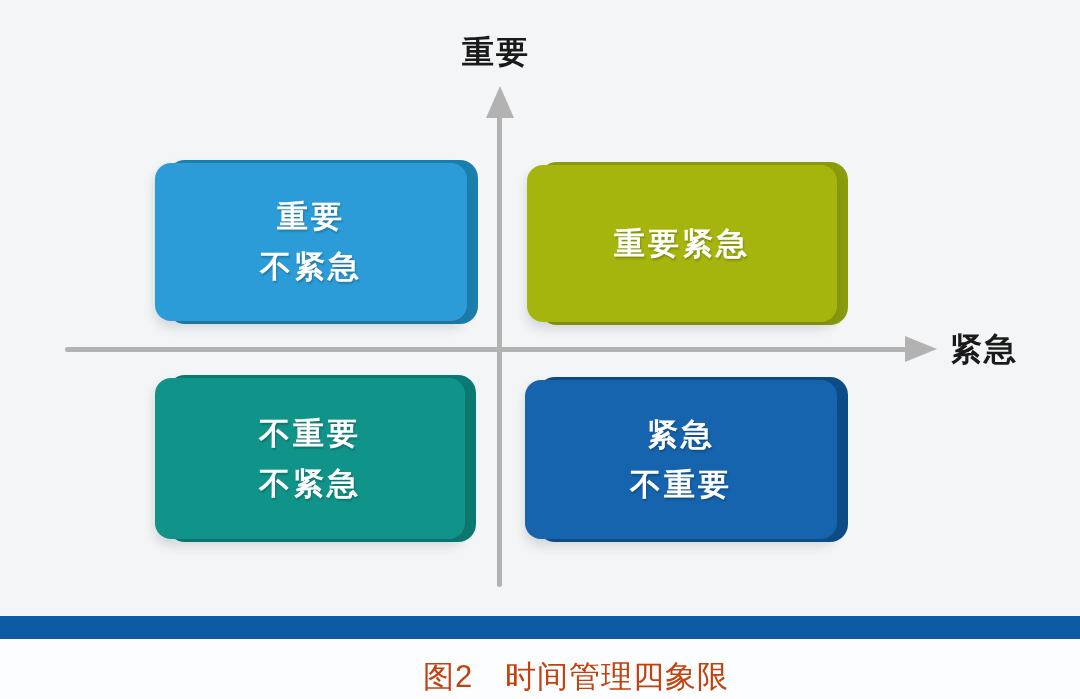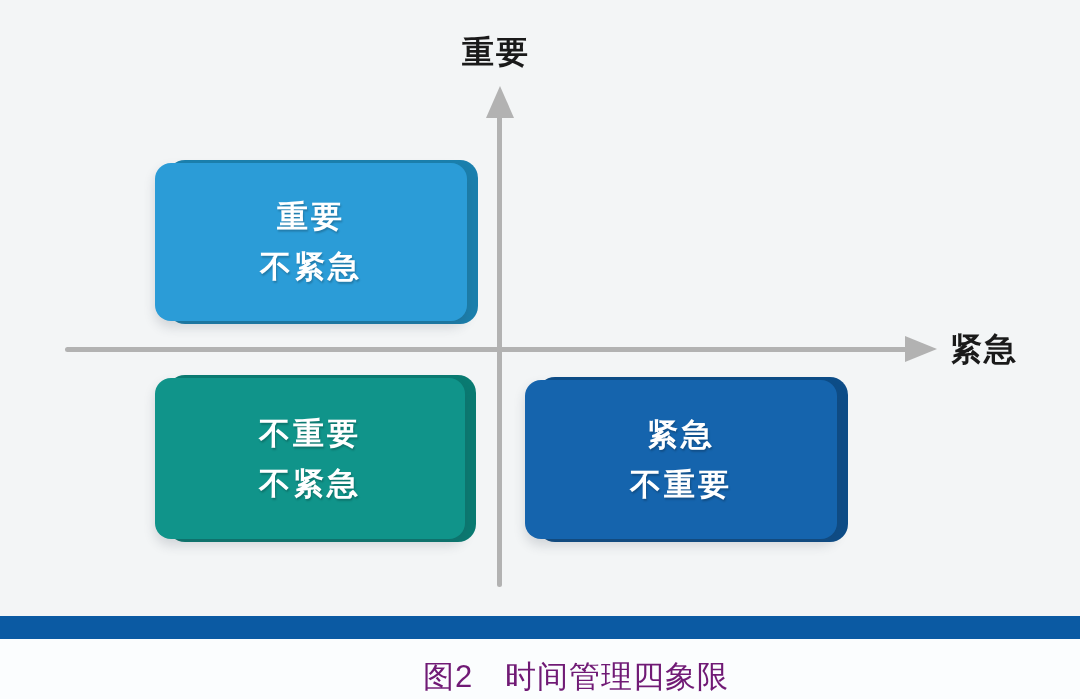--- a/index.html
+++ b/index.html
@@ -50,21 +50,21 @@
   }
   .quad-tl{left:155px;top:163px;width:312px;height:158px;}
   .quad-tr{left:527px;top:165px;width:310px;height:157px;}
   .quad-bl{left:155px;top:378px;width:310px;height:161px;}
   .quad-br{left:525px;top:380px;width:312px;height:159px;}
 
   
   .divider-bar{position:absolute;left:0;top:616px;width:1080px;height:23px;}
   .caption{
     position:absolute;left:0;top:656px;width:1080px;text-align:center;
-    font-size:31px;color:#701a75;letter-spacing:1px;
+    font-size:31px;color:#c2410c;letter-spacing:1px;
     padding-left:72px;box-sizing:border-box;
   }
 </style>
 </head>
 <body style="background: rgb(251, 253, 254);">
 
 <div class="stage" style="background: rgb(243, 245, 246);">
 
   <div class="vline" style="background: rgb(178, 178, 178);"></div>
   <div class="arrow-up" style="border-bottom-color: rgb(178, 178, 178);"></div>
@@ -75,20 +75,26 @@
   <div class="axis-label h">紧急</div>
 
   <div class="quad quad-tl">
     <div class="edge" style="background: rgb(27, 128, 174);"></div>
     <div class="face" style="background: rgb(43, 156, 215);">
       <div class="qline">重要</div>
       <div class="qline">不紧急</div>
     </div>
   </div>
 
+  <div class="quad quad-tr">
+    <div class="edge" style="background: rgb(140, 156, 11);"></div>
+    <div class="face" style="background: rgb(165, 181, 13);">
+      <div class="qline">重要紧急</div>
+    </div>
+  </div>
 
   <div class="quad quad-bl">
     <div class="edge" style="background: rgb(10, 123, 114);"></div>
     <div class="face" style="background: rgb(16, 148, 138);">
       <div class="qline">不重要</div>
       <div class="qline">不紧急</div>
     </div>
   </div>
 
   <div class="quad quad-br">

